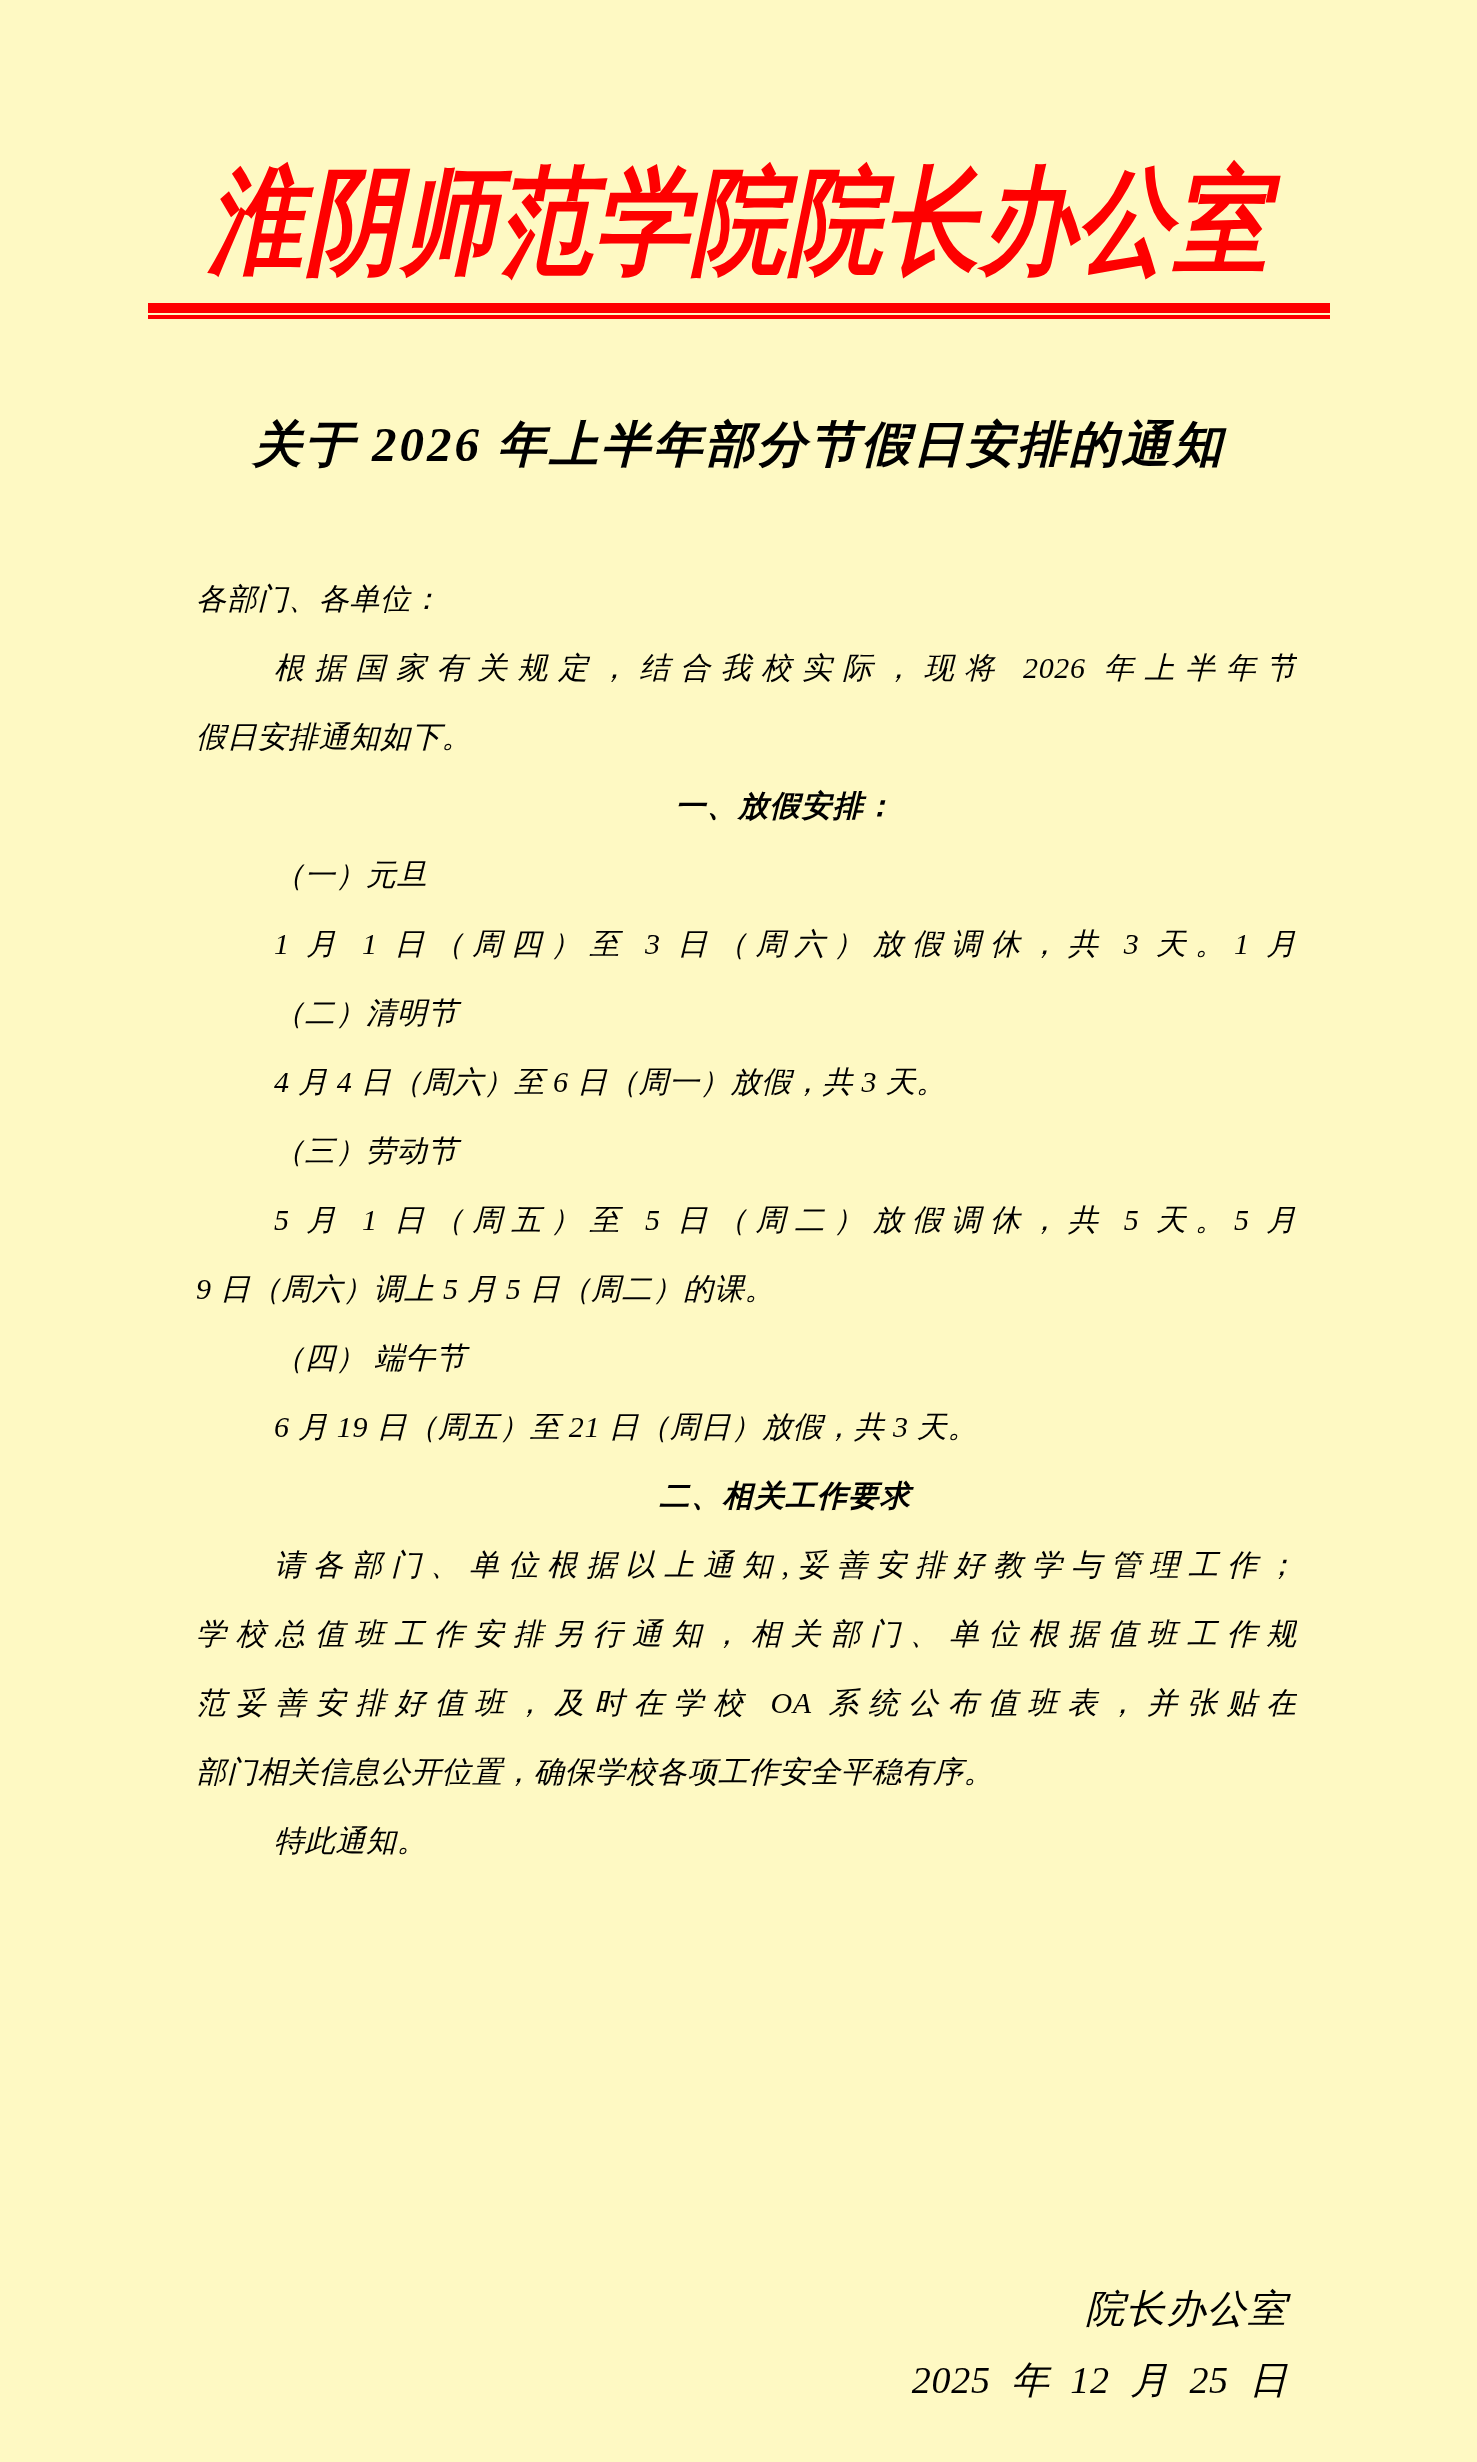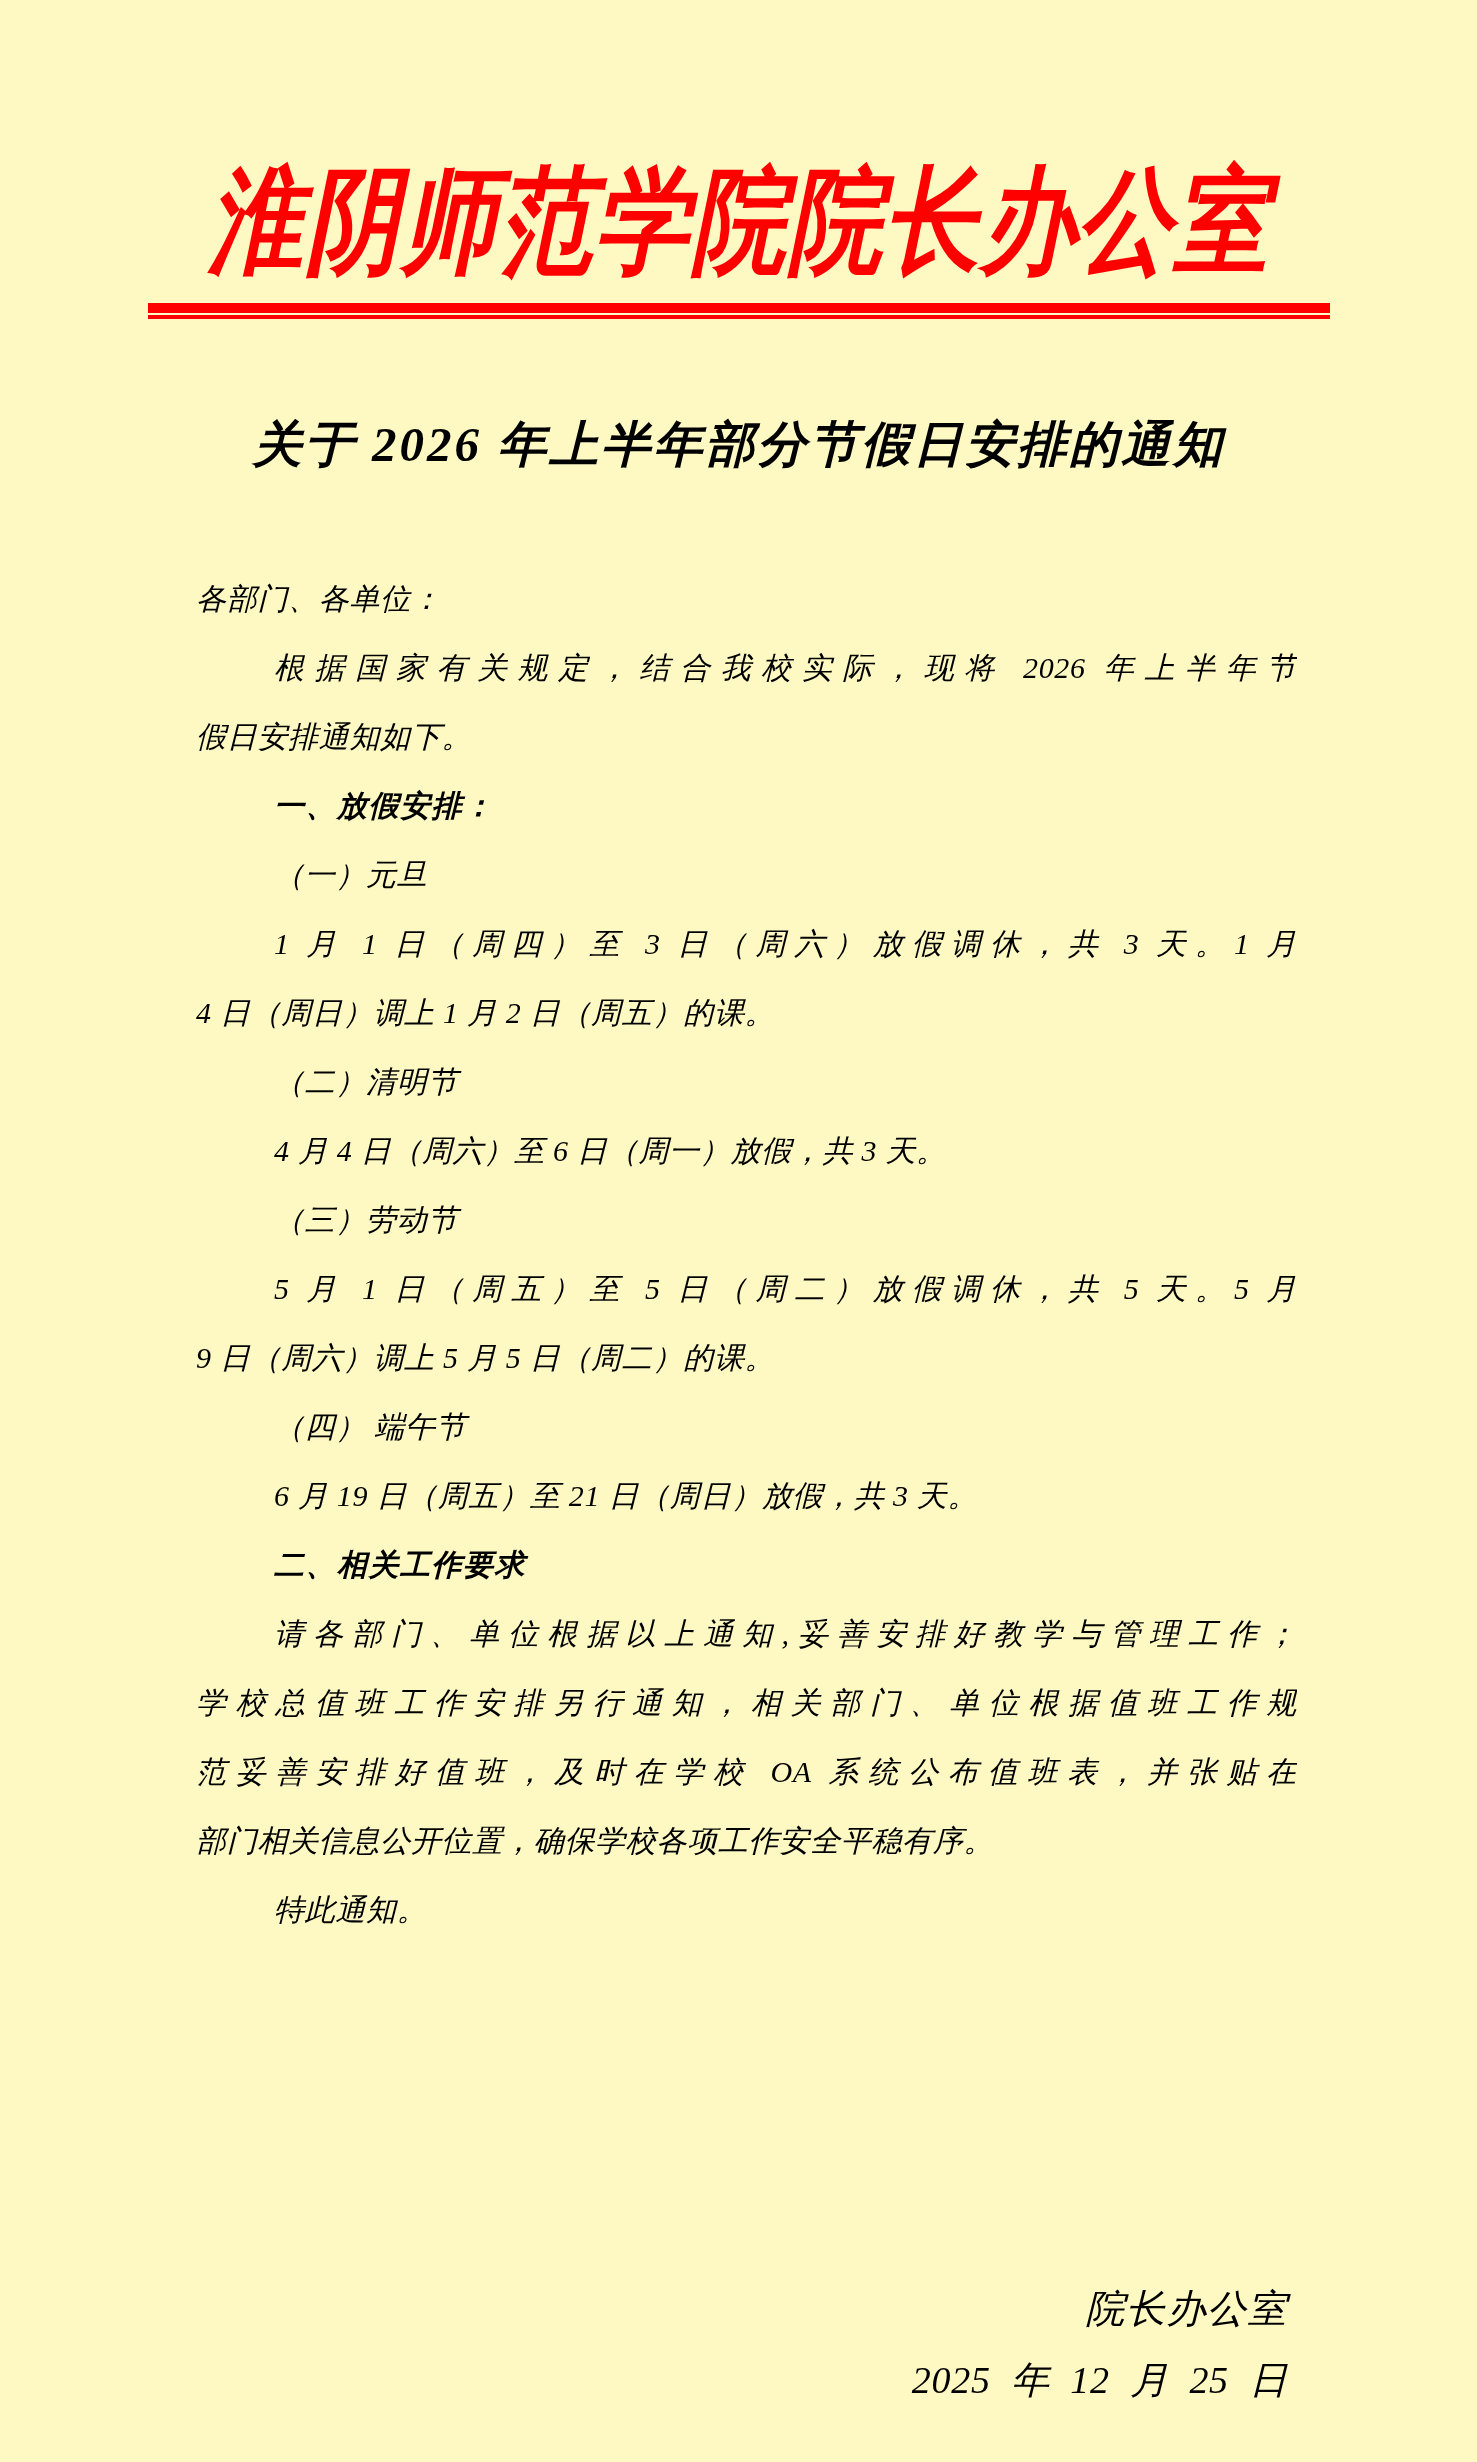--- a/index.html
+++ b/index.html
@@ -71,20 +71,21 @@
     white-space:normal;
     text-align:justify;
     text-align-last:justify;
     text-justify:inter-character;
     overflow:hidden;
   }
   .h1{
     font-family:"Liberation Sans","DejaVu Sans",sans-serif;
     font-weight:bold;
     letter-spacing:1.5px;
+    text-align:center;
   }
 
   
   .signature{
     position:absolute;
     left:904px;
     top:2287px;
     width:384px;
     text-align:right;
     font-size:39px;
@@ -114,21 +115,20 @@
 
   <div class="doc-title">关于 2026 年上半年部分节假日安排的通知</div>
 
   <div class="body-block">
     <div class="line">各部门、各单位：</div>
     <div class="line fill indent">根据国家有关规定，结合我校实际，现将 2026 年上半年节</div>
     <div class="line">假日安排通知如下。</div>
     <div class="line h1 indent">一、放假安排：</div>
     <div class="line indent">（一）元旦</div>
     <div class="line fill indent">1 月 1 日（周四）至 3 日（周六）放假调休，共 3 天。1 月</div>
-    <div class="line">4 日（周日）调上 1 月 2 日（周五）的课。</div>
     <div class="line indent">（二）清明节</div>
     <div class="line indent">4 月 4 日（周六）至 6 日（周一）放假，共 3 天。</div>
     <div class="line indent">（三）劳动节</div>
     <div class="line fill indent">5 月 1 日（周五）至 5 日（周二）放假调休，共 5 天。5 月</div>
     <div class="line">9 日（周六）调上 5 月 5 日（周二）的课。</div>
     <div class="line indent">（四） 端午节</div>
     <div class="line indent">6 月 19 日（周五）至 21 日（周日）放假，共 3 天。</div>
     <div class="line h1 indent">二、相关工作要求</div>
     <div class="line fill indent">请各部门、单位根据以上通知,妥善安排好教学与管理工作；</div>
     <div class="line fill">学校总值班工作安排另行通知，相关部门、单位根据值班工作规</div>

